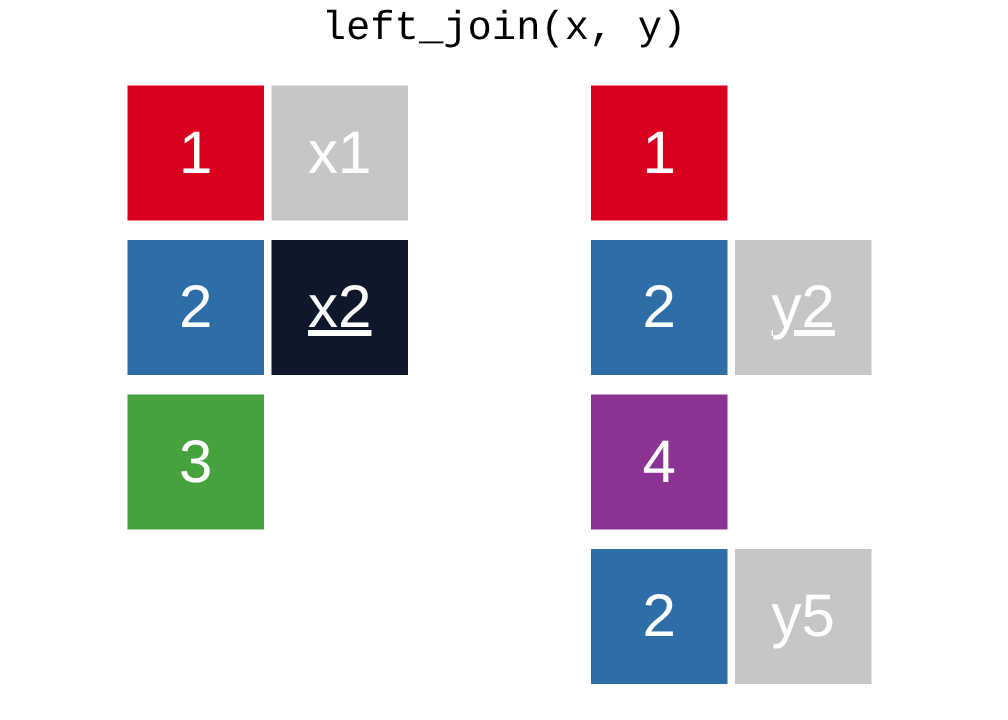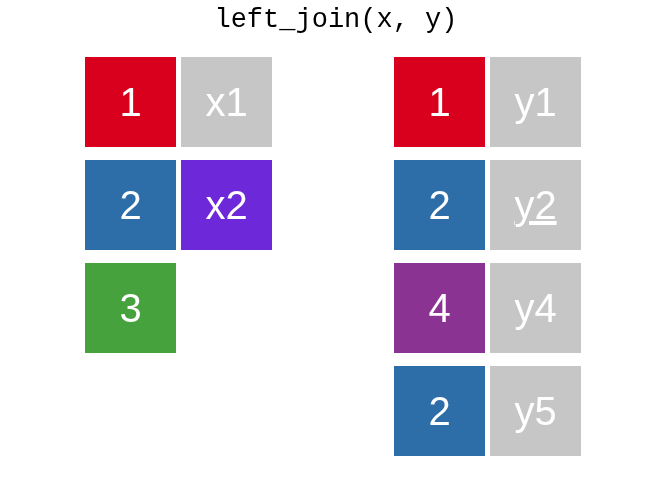--- a/index.html
+++ b/index.html
@@ -67,38 +67,36 @@
 
   <div class="diagram-title">left_join(x, y)</div>
 
   <div class="table-block table-x" id="table-x">
       <div class="join-row">
         <div class="cell cell-key" style="background: rgb(216, 0, 28);">1</div>
         <div class="cell cell-val" style="background: rgb(198, 198, 198);">x1</div>
       </div>
       <div class="join-row">
         <div class="cell cell-key" style="background: rgb(45, 109, 168);">2</div>
-        <div class="cell cell-val" style="background: #6d28d9;">x2</div>
+        <div class="cell cell-val" style="background: #0f172a; text-decoration: underline;">x2</div>
       </div>
       <div class="join-row">
         <div class="cell cell-key" style="background: rgb(69, 162, 61);">3</div>
       </div>
     </div>
   <div class="table-block table-y" id="table-y">
       <div class="join-row">
         <div class="cell cell-key" style="background: rgb(216, 0, 28);">1</div>
-        <div class="cell cell-val" style="background: rgb(198, 198, 198);">y1</div>
       </div>
       <div class="join-row">
         <div class="cell cell-key" style="background: rgb(45, 109, 168);">2</div>
         <div class="cell cell-val" style="background: rgb(198, 198, 198); text-decoration: underline;">y2</div>
       </div>
       <div class="join-row">
         <div class="cell cell-key" style="background: rgb(139, 51, 146);">4</div>
-        <div class="cell cell-val" style="background: rgb(198, 198, 198);">y4</div>
       </div>
       <div class="join-row">
         <div class="cell cell-key" style="background: rgb(45, 109, 168);">2</div>
         <div class="cell cell-val" style="background: rgb(198, 198, 198);">y5</div>
       </div>
     </div>
 
 </div>
 
 </body></html>

